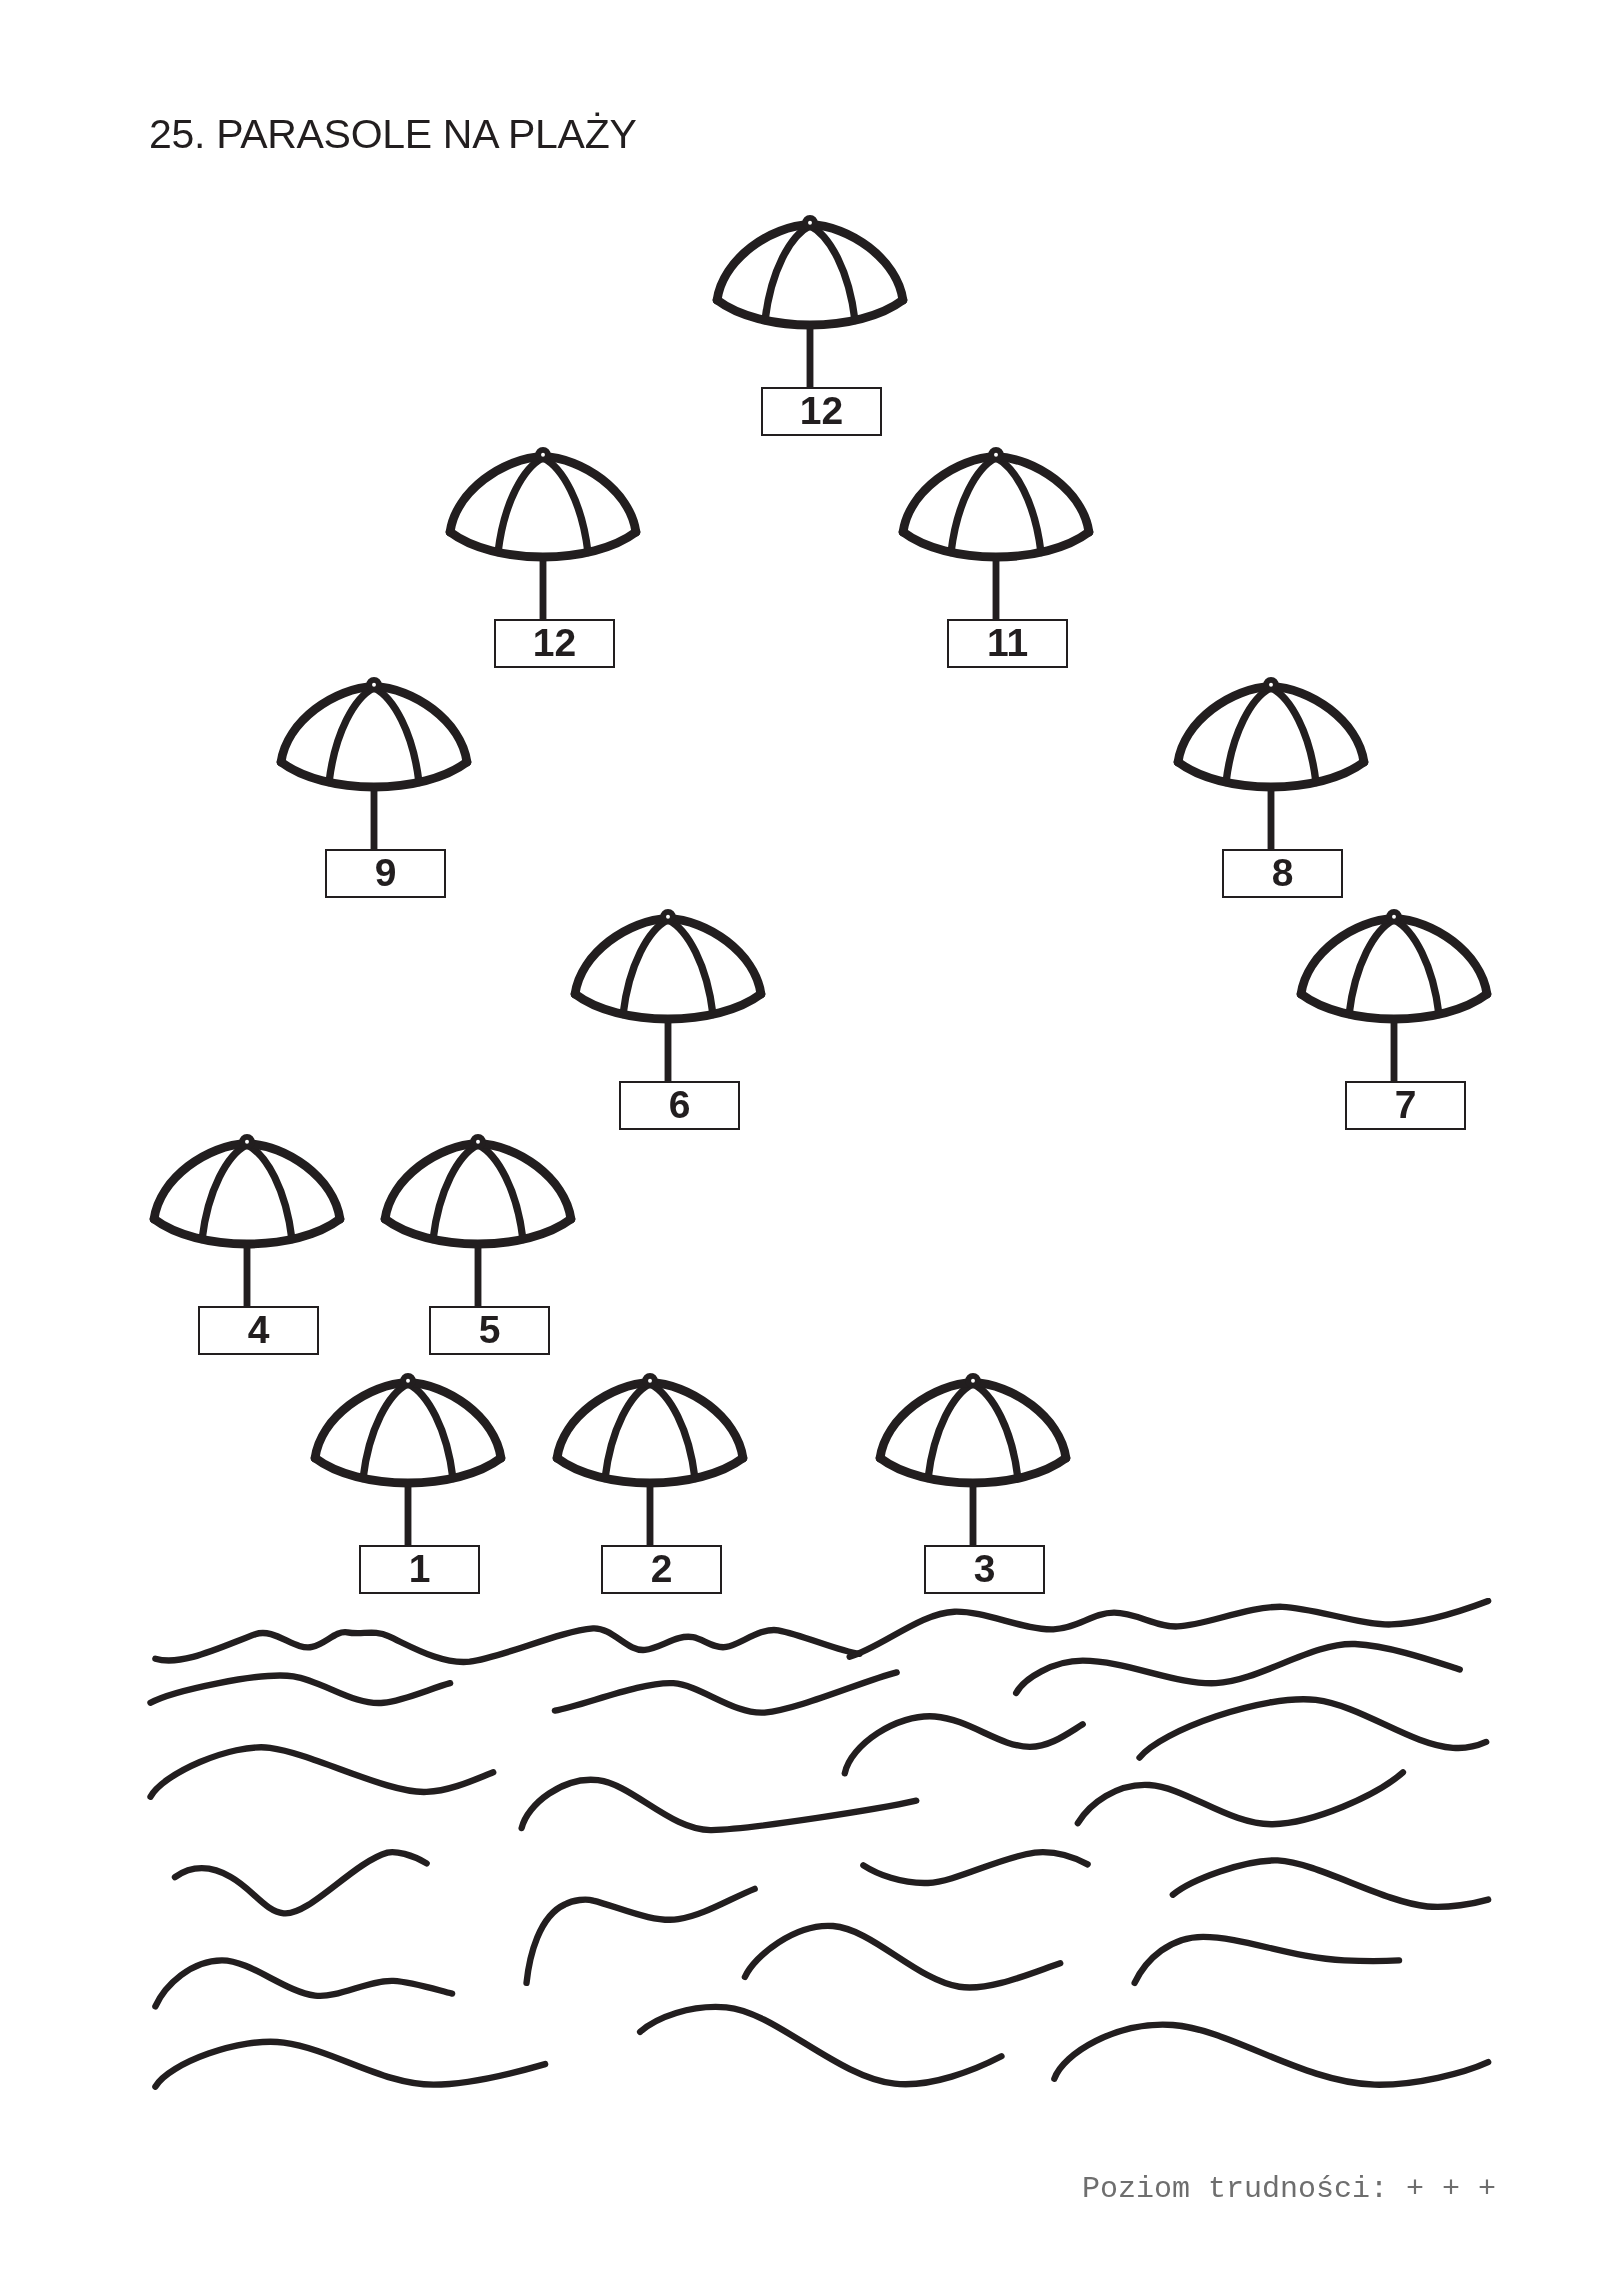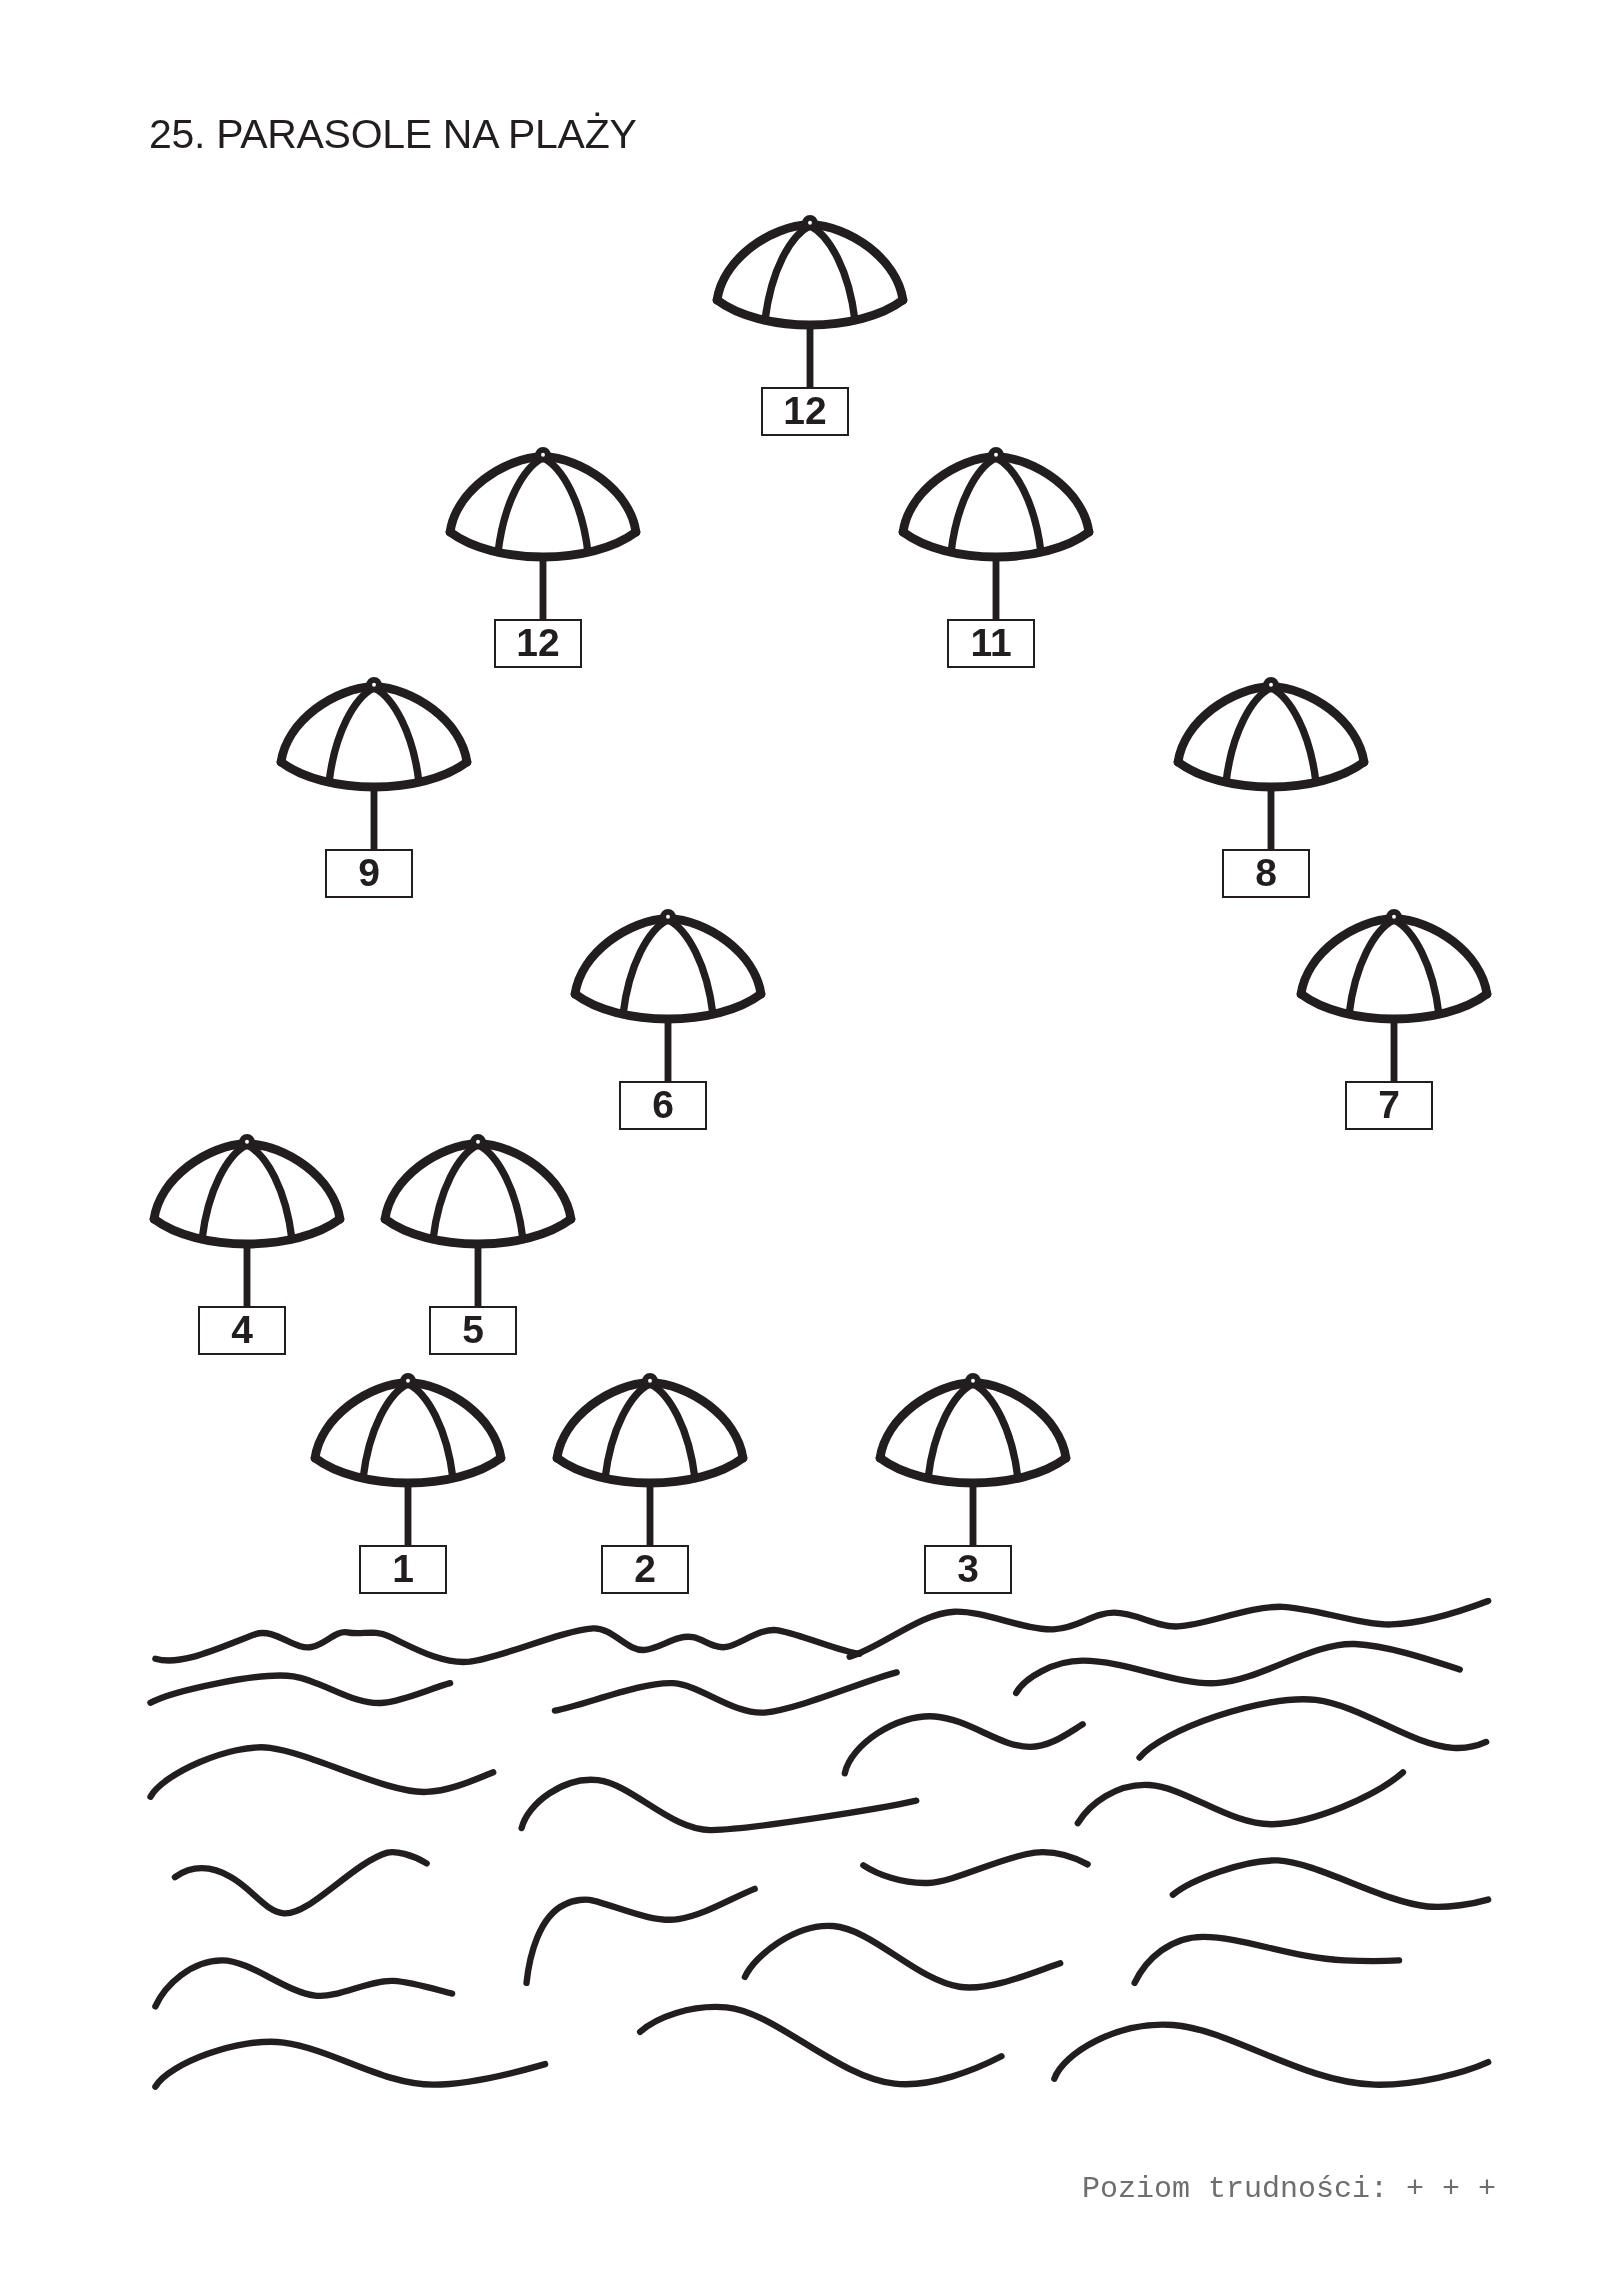--- a/index.html
+++ b/index.html
@@ -19,21 +19,21 @@
     position:absolute;left:149px;top:67px;
     font-size:41px;font-weight:400;letter-spacing:-0.3px;
     color:var(--ink);white-space:nowrap;margin-top:44px;
   }
   .umbrella{
     position:absolute;width:216px;height:225px;
   }
   .umbrella svg{position:absolute;left:0;top:0;}
   .ubox{
     position:absolute;left:59px;top:175px;
-    width:88px;height:49px;box-sizing:border-box;
+    width:121px;height:49px;box-sizing:border-box;
     border:2.9px solid var(--ink);background:var(--paper);
     font-size:39px;line-height:43px;font-weight:700;
     text-align:center;color:var(--ink);
   }
   #waves{position:absolute;left:0;top:1598px;}
   .footer{
     position:absolute;right:125px;top:2172px;
     font-size:30px;color:var(--muted);white-space:nowrap;font-family:Liberation Mono, monospace;
   }
 </style>

